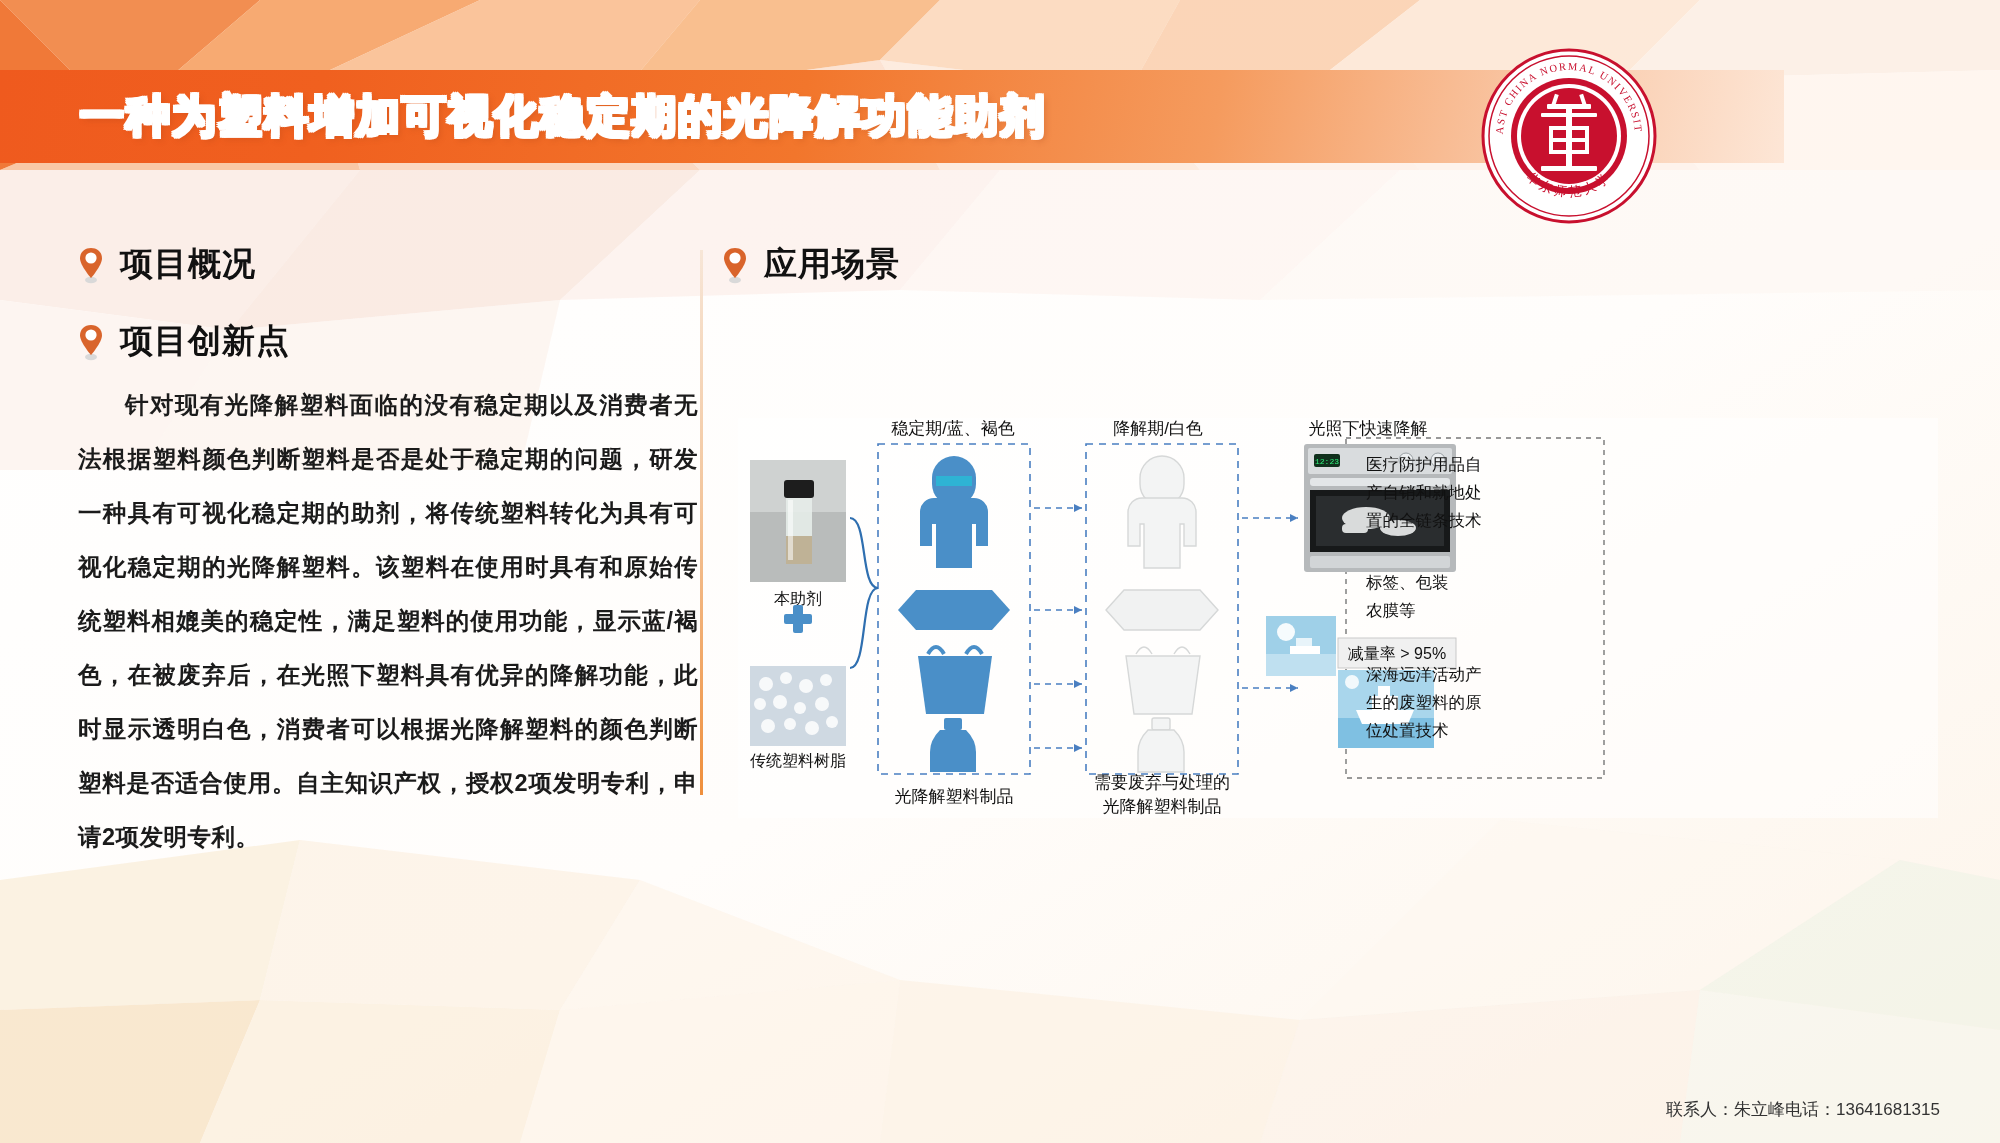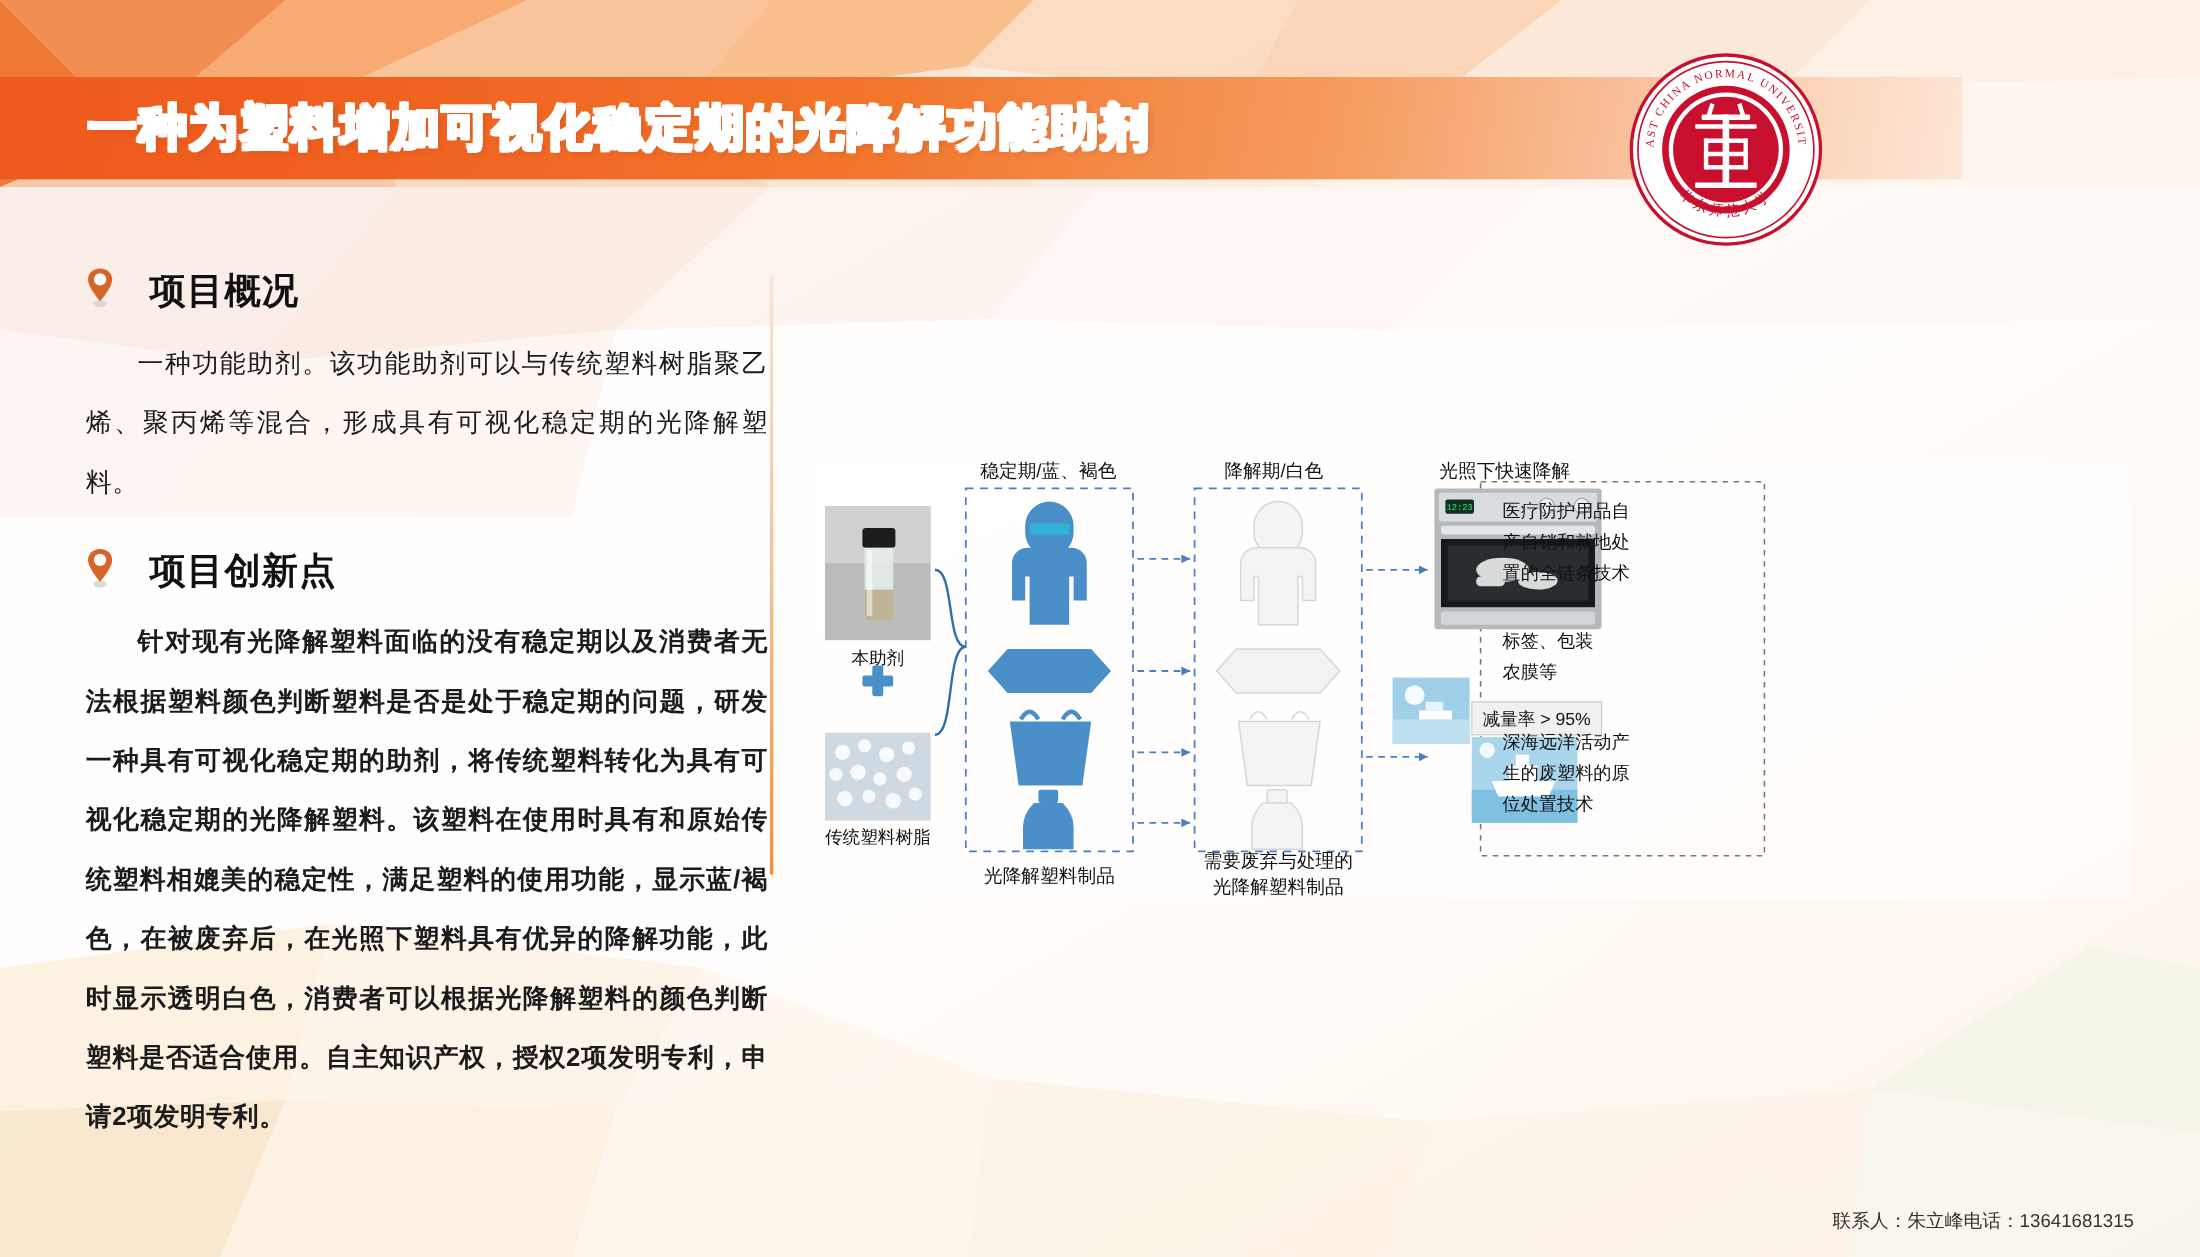--- a/index.html
+++ b/index.html
@@ -27,21 +27,21 @@
       2px 0 0 #ffffff,-2px 0 0 #ffffff,0 2px 0 #ffffff,0 -2px 0 #ffffff,
       2px 2px 0 #ffffff,-2px 2px 0 #ffffff,2px -2px 0 #ffffff,-2px -2px 0 #ffffff,
       3px 3px 6px rgba(160,60,20,.35);
     white-space:nowrap;
   }
 
   
   .logo{position:absolute;left:1479px;top:46px;width:180px;height:180px;}
 
   
-  .sec-head{display:flex;align-items:flex-start;gap:32px;}
+  .sec-head{display:flex;align-items:center;gap:16px;}
   .pin{width:26px;height:38px;flex:none;}
   .sec-title{font-size:33px;font-weight:bold;color:#111;letter-spacing:1px;}
 
   
   .col-left{position:absolute;left:78px;top:242px;width:620px;}
   .col-right{position:absolute;left:722px;top:242px;width:1215px;}
 
   .body-text{
     font-size:23.5px;line-height:54px;color:#1b1b1b;
     text-align:justify;text-justify:inter-ideograph;
@@ -160,35 +160,42 @@
 
     <div class="sec-head">
       <svg class="pin" viewBox="0 0 26 38">
         <ellipse cx="13" cy="34" rx="6" ry="3.2" fill="#d9d9d9"></ellipse>
         <path d="M13 2 C6.4 2 2 6.6 2 12.2 C2 19.4 13 32 13 32 C13 32 24 19.4 24 12.2 C24 6.6 19.6 2 13 2 Z" fill="#d9642b"></path>
         <circle cx="13" cy="12" r="5.6" fill="#ffffff"></circle>
       </svg>
       <div class="sec-title">项目概况</div>
     </div>
 
-    <div class="body-text" style="margin-top:16px;">一种功能助剂。该功能助剂可以与传统塑料树脂聚乙烯、聚丙烯等混合，形成具有可视化稳定期的光降解塑料。</div>
 
     <div class="sec-head" style="margin-top:32px;">
       <svg class="pin" viewBox="0 0 26 38">
         <ellipse cx="13" cy="34" rx="6" ry="3.2" fill="#d9d9d9"></ellipse>
         <path d="M13 2 C6.4 2 2 6.6 2 12.2 C2 19.4 13 32 13 32 C13 32 24 19.4 24 12.2 C24 6.6 19.6 2 13 2 Z" fill="#d9642b"></path>
         <circle cx="13" cy="12" r="5.6" fill="#ffffff"></circle>
       </svg>
       <div class="sec-title">项目创新点</div>
     </div>
 
     <div class="body-text" style="margin-top:14px;font-weight:bold;">针对现有光降解塑料面临的没有稳定期以及消费者无法根据塑料颜色判断塑料是否是处于稳定期的问题，研发一种具有可视化稳定期的助剂，将传统塑料转化为具有可视化稳定期的光降解塑料。该塑料在使用时具有和原始传统塑料相媲美的稳定性，满足塑料的使用功能，显示蓝/褐色，在被废弃后，在光照下塑料具有优异的降解功能，此时显示透明白色，消费者可以根据光降解塑料的颜色判断塑料是否适合使用。自主知识产权，授权2项发明专利，申请2项发明专利。</div>
   </div>
 
   <div class="col-right">
+    <div class="sec-head">
+      <svg class="pin" viewBox="0 0 26 38">
+        <ellipse cx="13" cy="34" rx="6" ry="3.2" fill="#d9d9d9"></ellipse>
+        <path d="M13 2 C6.4 2 2 6.6 2 12.2 C2 19.4 13 32 13 32 C13 32 24 19.4 24 12.2 C24 6.6 19.6 2 13 2 Z" fill="#d9642b"></path>
+        <circle cx="13" cy="12" r="5.6" fill="#ffffff"></circle>
+      </svg>
+      <div class="sec-title">应用场景</div>
+    </div>
   </div>
 
   <div class="diagram">
     <svg class="diag-svg" width="1200" height="400" viewBox="0 0 1200 400">
       <rect x="0" y="0" width="1200" height="400" fill="#ffffff" opacity=".55"></rect>
 
       <text x="215" y="16" font-size="17" fill="#111" text-anchor="middle" font-family="'Liberation Sans',sans-serif">稳定期/蓝、褐色</text>
       <text x="420" y="16" font-size="17" fill="#111" text-anchor="middle" font-family="'Liberation Sans',sans-serif">降解期/白色</text>
       <text x="630" y="16" font-size="17" fill="#111" text-anchor="middle" font-family="'Liberation Sans',sans-serif">光照下快速降解</text>
 

